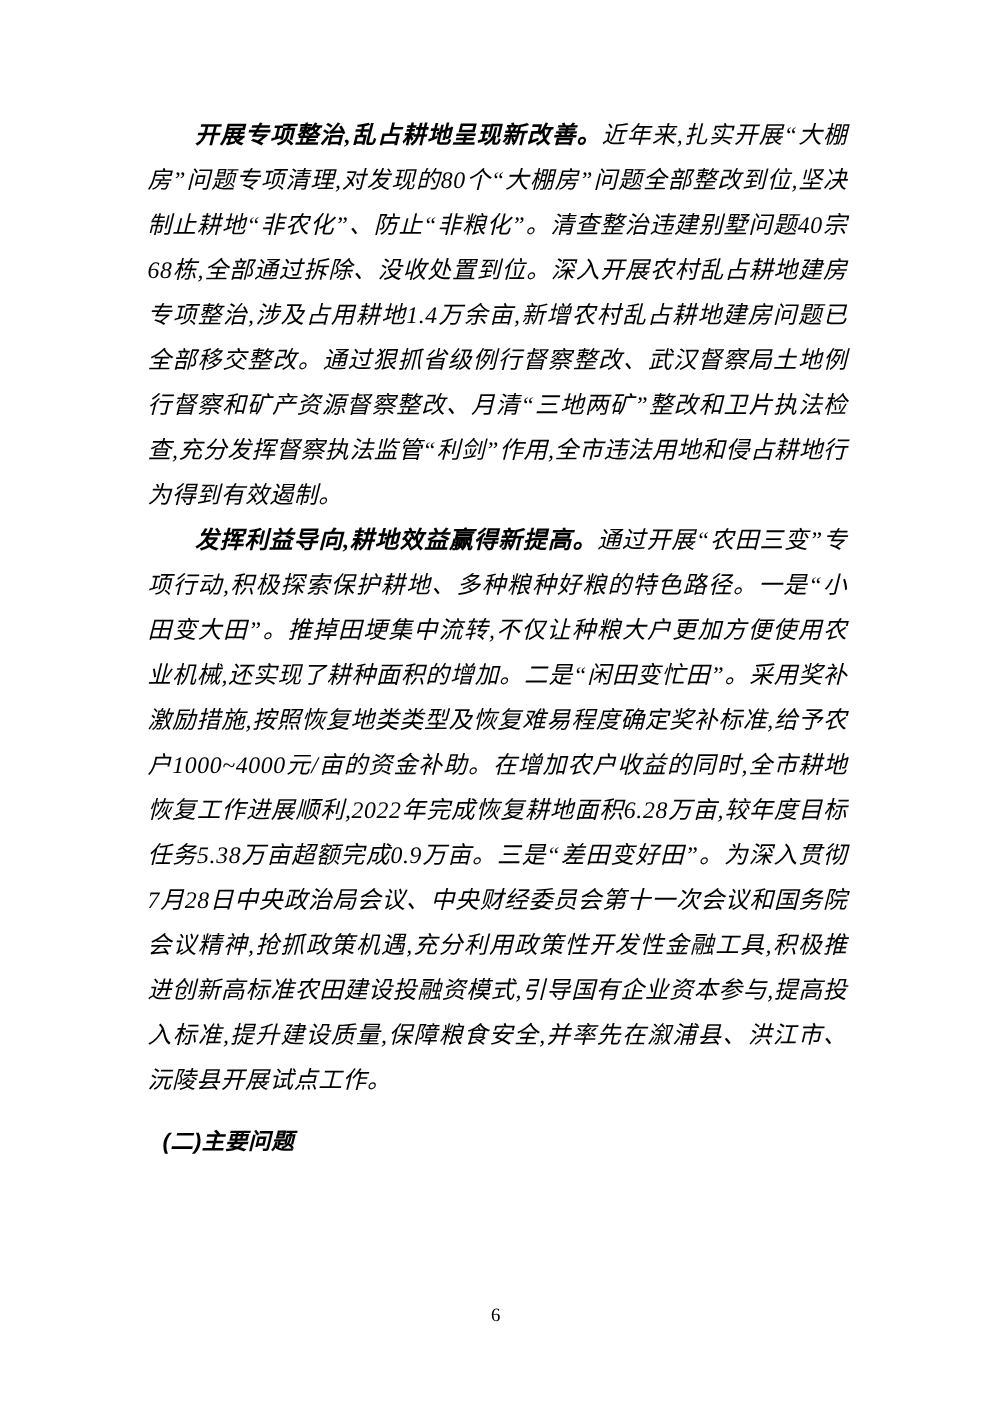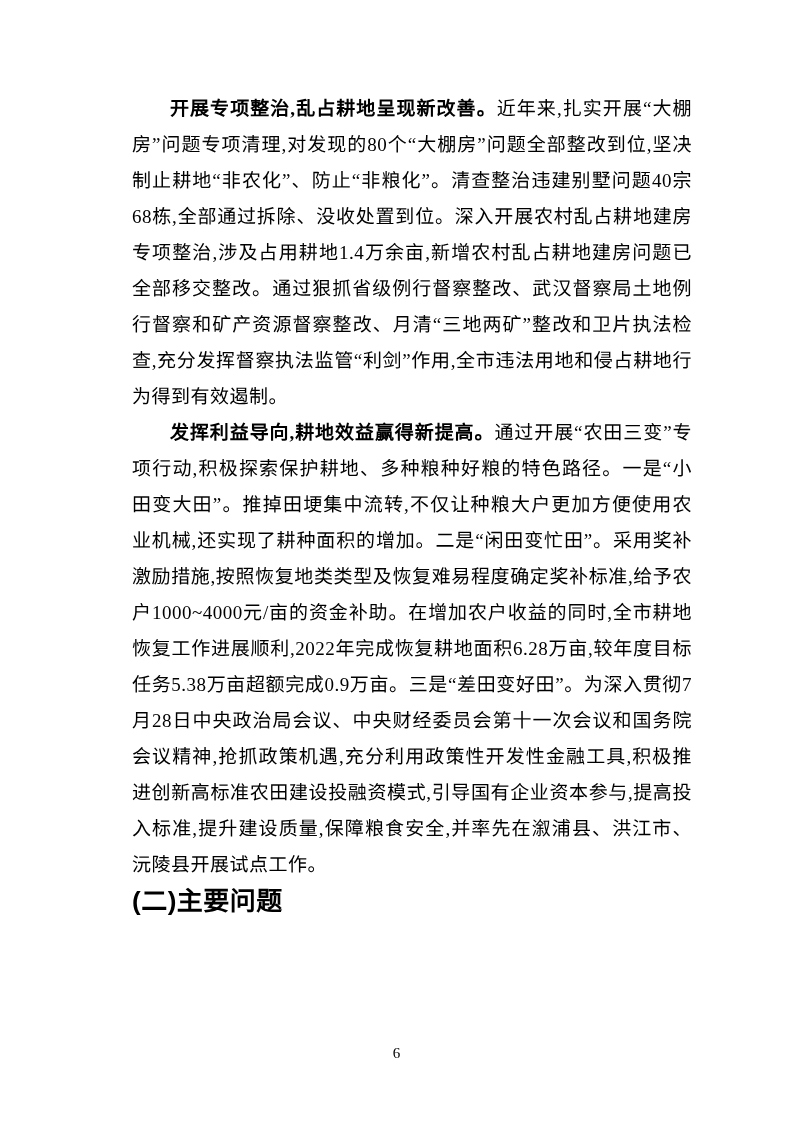--- a/index.html
+++ b/index.html
@@ -10,39 +10,40 @@
   body {
     width: 793px;
     height: 1122px;
     position: relative;
     font-family: "Liberation Serif", serif;
     color: #000000;
     overflow: hidden;
   }
   .content {
     position: absolute;
-    left: 132px;
+    left: 118px;
     top: 91px;
     width: 560px;
+    font-style: italic;
   }
   p.para {
     margin: 0;
     font-size: 19px;
     line-height: 36px;
     text-align: justify;
     text-justify: inter-ideograph;
     text-indent: 38px;
     letter-spacing: 0.5px;
   }
   p.para .lead {
     font-weight: 700;
   }
   h3.heading {
-    margin: 0;
-    font-size: 26px;
+    margin: 12px;
+    font-size: 18px;
     line-height: 36px;
     font-weight: 700;
     font-family: "Liberation Sans", sans-serif;
     text-indent: 0;
     letter-spacing: 0.5px;
   }
   .footer {
     position: absolute;
     left: 0;
     top: 1044px;

